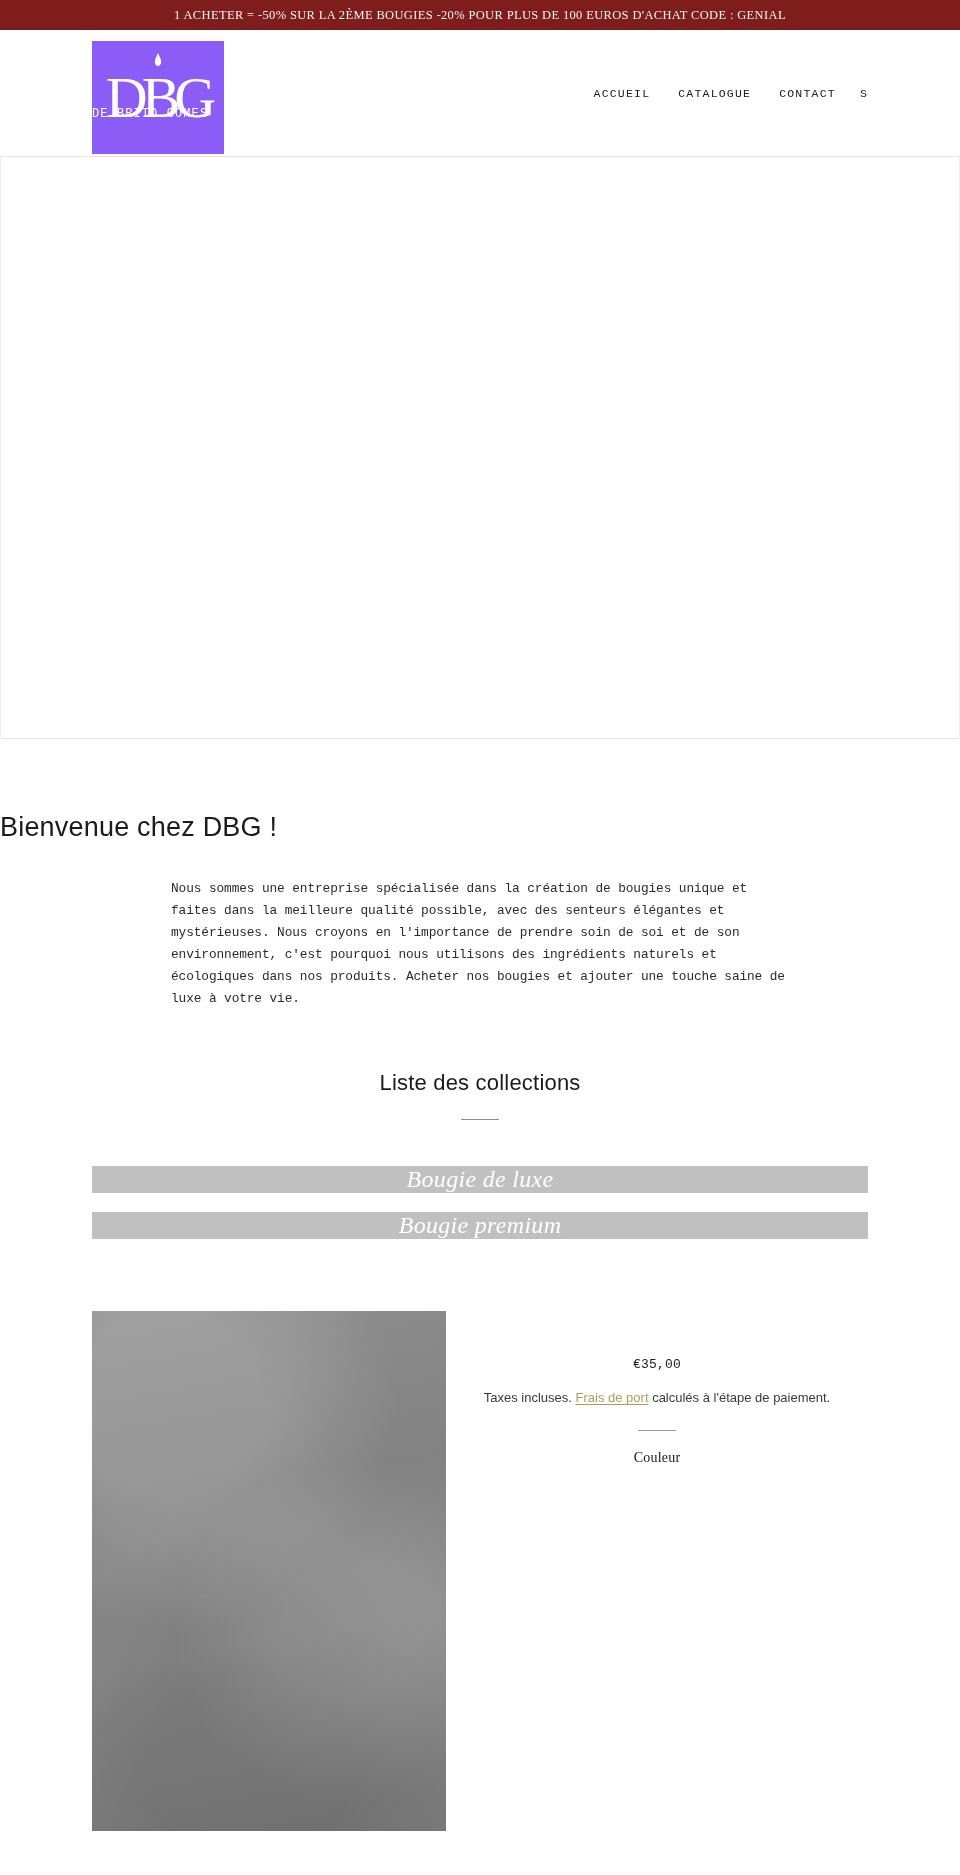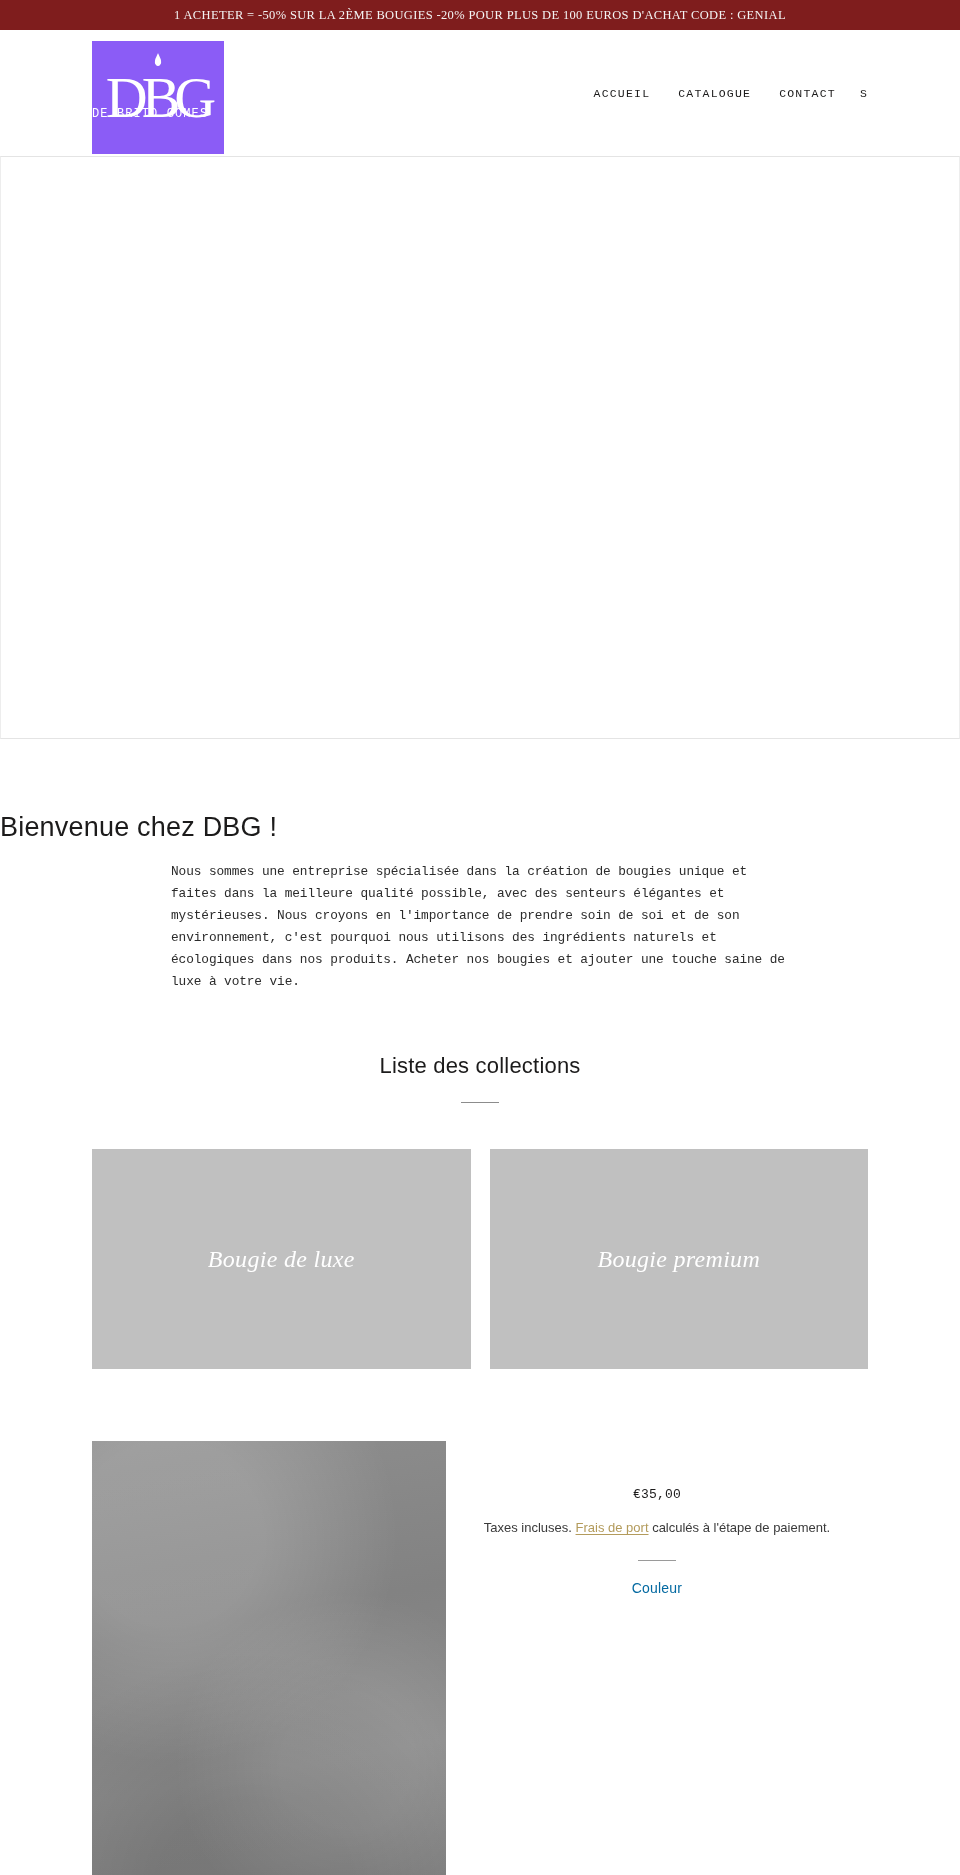--- a/index.html
+++ b/index.html
@@ -140,21 +140,21 @@
     letter-spacing: 0.2px;
     color: #1c1b1b;
     line-height: 1.2;
   }
   .welcome-body {
     font-family: "Liberation Mono", monospace;
     font-size: 12.8px;
     line-height: 22px;
     color: #2b2b2b;
     max-width: 618px;
-    margin: 18px auto 0 auto;
+    margin: 35px auto 0 auto;
     letter-spacing: -0.1px;
   }
   .welcome-tags {
     font-family: "Liberation Mono", monospace;
     font-size: 12.8px;
     line-height: 22px;
     color: #2b2b2b;
     margin-top: 22px;
     letter-spacing: -0.1px;
   }
@@ -173,20 +173,21 @@
   .heading-rule {
     width: 38px;
     height: 1px;
     background: #8c8c8c;
     margin: 23px auto 0 auto;
   }
   .collection-grid {
     display: flex;
     gap: 19px;
     margin: 46px 92px 0 92px;
+    flex-direction: column;
   }
   .collection-card {
     flex: 1;
     height: 220px;
     background: #c0c0c0;
     display: flex;
     align-items: center;
     justify-content: center;
     text-decoration: none;
     position: relative;
@@ -246,23 +247,23 @@
     text-decoration: underline;
     text-underline-offset: 2px;
   }
   .product-rule {
     width: 38px;
     height: 1px;
     background: #9a9a9a;
     margin: 23px auto 0 auto;
   }
   .variant-label {
-    font-family: Liberation Sans, sans-serif;
+    font-family: Liberation Serif, serif;
     font-size: 14px;
-    color: #0369a1;
+    color: #0f172a;
     margin-top: 19px;
     letter-spacing: 0.2px;
     text-align: center;
   }
 </style>
 </head>
 <body>
 
 <div class="announcement-bar">
   <span class="announcement-text">1 ACHETER = -50% SUR LA 2ÈME BOUGIES -20% POUR PLUS DE 100 EUROS D'ACHAT CODE : GENIAL</span>

